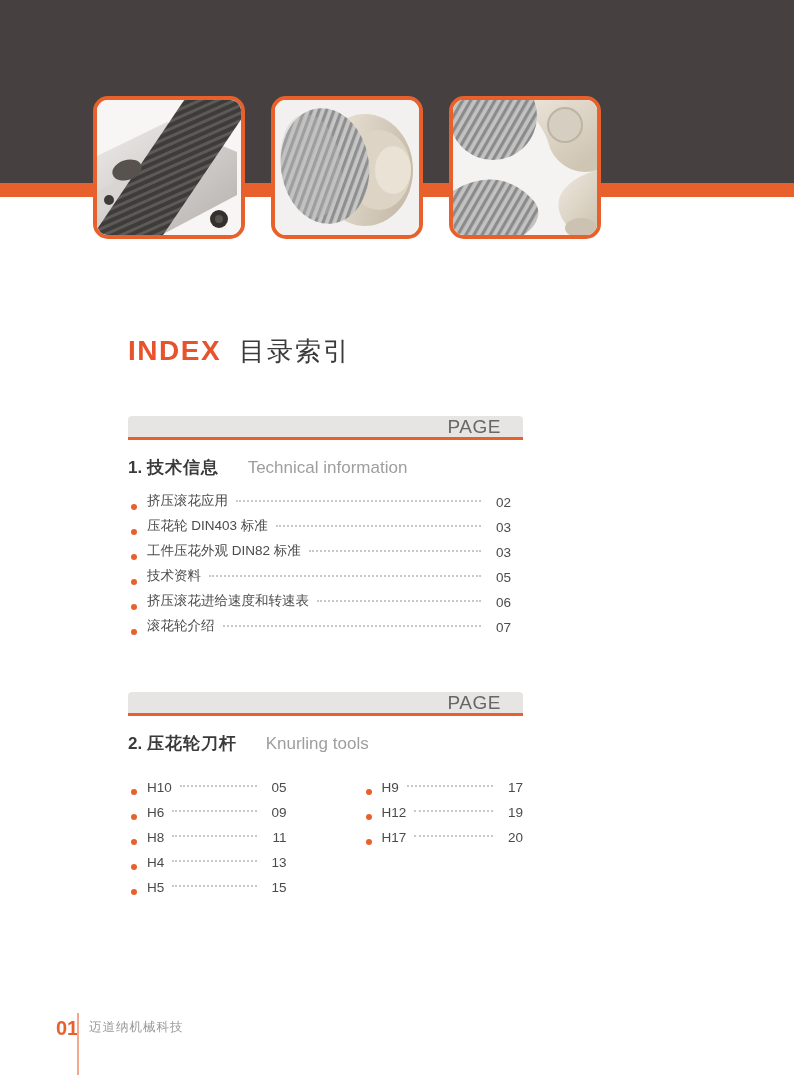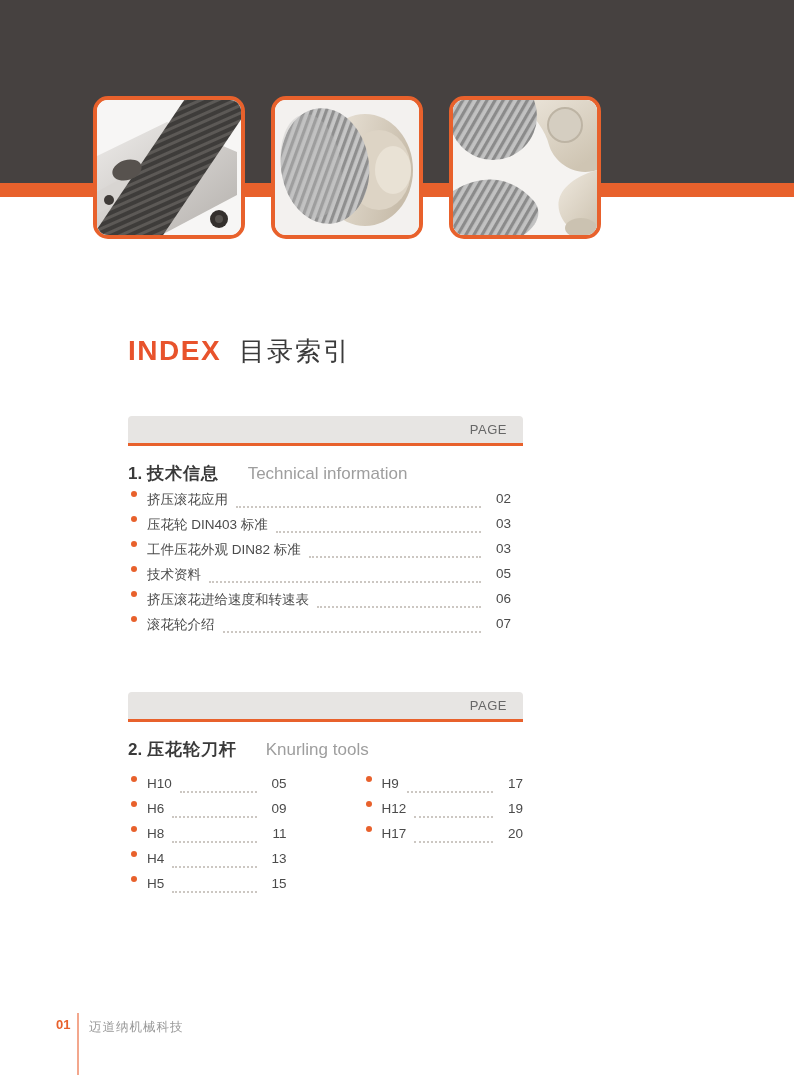--- a/index.html
+++ b/index.html
@@ -20,41 +20,41 @@
   .photo svg { display:block; width:100%; height:100%; }
   
   .index-title { position:absolute; left:128px; top:334px; display:flex; align-items:baseline; }
   .index-title .en { color:#E8532C; font-size:28px; font-weight:bold; letter-spacing:1.5px; }
   .index-title .zh { color:#3b3b3b; font-size:26px; font-weight:normal; margin-left:18px; letter-spacing:2px; }
   
   .section { position:absolute; left:128px; width:395px; }
   .section-1 { top:416px; }
   .section-2 { top:692px; }
   .pagebar {
-    height:30px; background:#E7E5E3; border-radius:4px 4px 0 0;
+    height:24px; background:#E7E5E3; border-radius:4px 4px 0 0;
     border-bottom:3px solid #E8612C;
     display:flex; align-items:center; justify-content:flex-end;
-    padding-right:16px; font-size:13px; color:#676767; letter-spacing:0.5px;
+    padding-right:22px; font-size:19px; color:#676767; letter-spacing:0.5px;
   }
   .section-title { margin-top:16px; font-size:17px; height:20px; white-space:nowrap; }
   .section-title .num { font-weight:bold; color:#3a3a3a; }
   .section-title .zh  { font-weight:bold; color:#3a3a3a; letter-spacing:1px; }
   .section-title .en  { color:#9e9e9e; margin-left:24px; }
   .toc { margin-top:9px; }
   .toc.pad-right { padding-right:12px; }
-  .toc-row { display:flex; align-items:flex-start; height:25px; }
+  .toc-row { display:flex; align-items:flex-end; height:25px; }
   .bullet { width:6px; height:6px; border-radius:50%; background:#E8612C; margin:0 10px 0 3px; flex:none; }
   .toc-label { font-size:13.5px; color:#4b4b4b; white-space:nowrap; }
   .leader { flex:1; align-self:flex-end; margin:0 8px 8px; border-bottom:2px dotted #ccc7c2; min-width:14px; }
   .toc-page { font-size:13.5px; color:#4b4b4b; min-width:22px; text-align:right; }
   .cols { display:flex; gap:76px; margin-top:9px; }
   .col-left  { width:167px; }
   .col-right { width:169px; }
   
-  .footer-num { position:absolute; left:56px; top:1017px; font-size:13px; font-weight:bold; color:#E8612C; }
+  .footer-num { position:absolute; left:56px; top:1017px; font-size:20px; font-weight:bold; color:#E8612C; }
   .footer-line { position:absolute; left:77px; top:1013px; width:2px; height:62px; background:#F3A78D; }
   .footer-company { position:absolute; left:89px; top:1019px; font-size:12.5px; color:#999; letter-spacing:1px; }
 </style>
 </head>
 <body>
 
 <div class="header-band"></div>
 <div class="orange-stripe"></div>
 
 <div class="photos">

